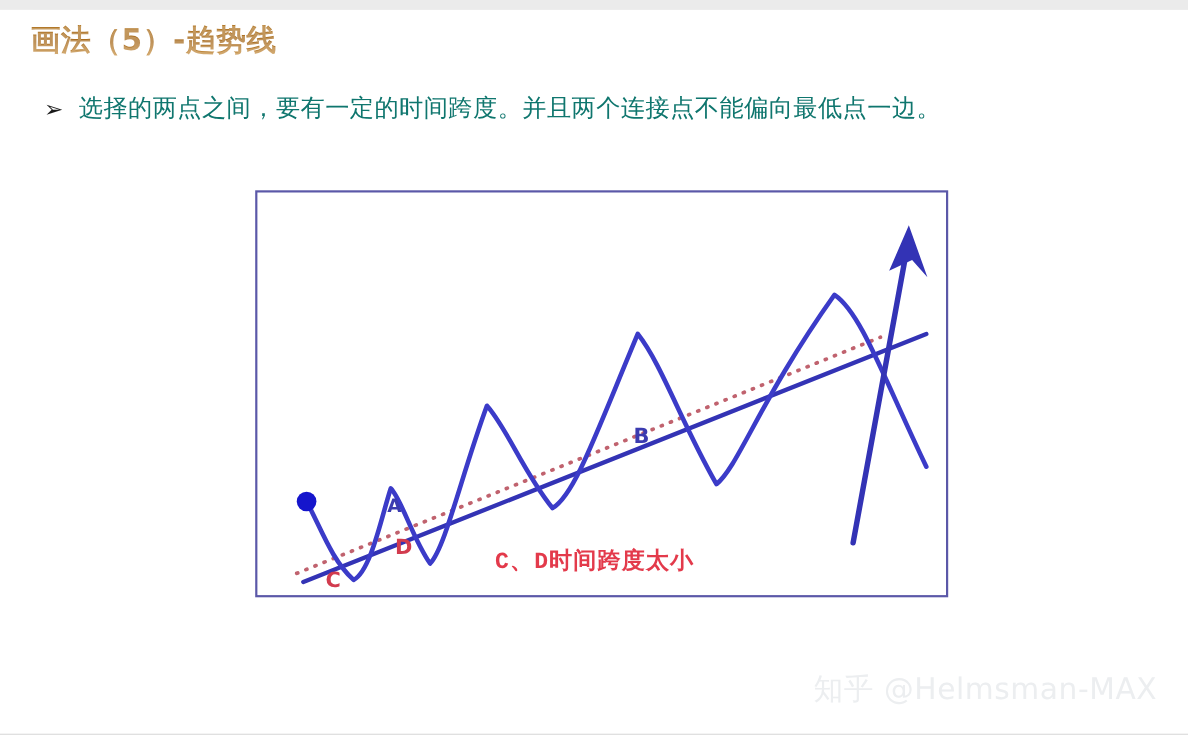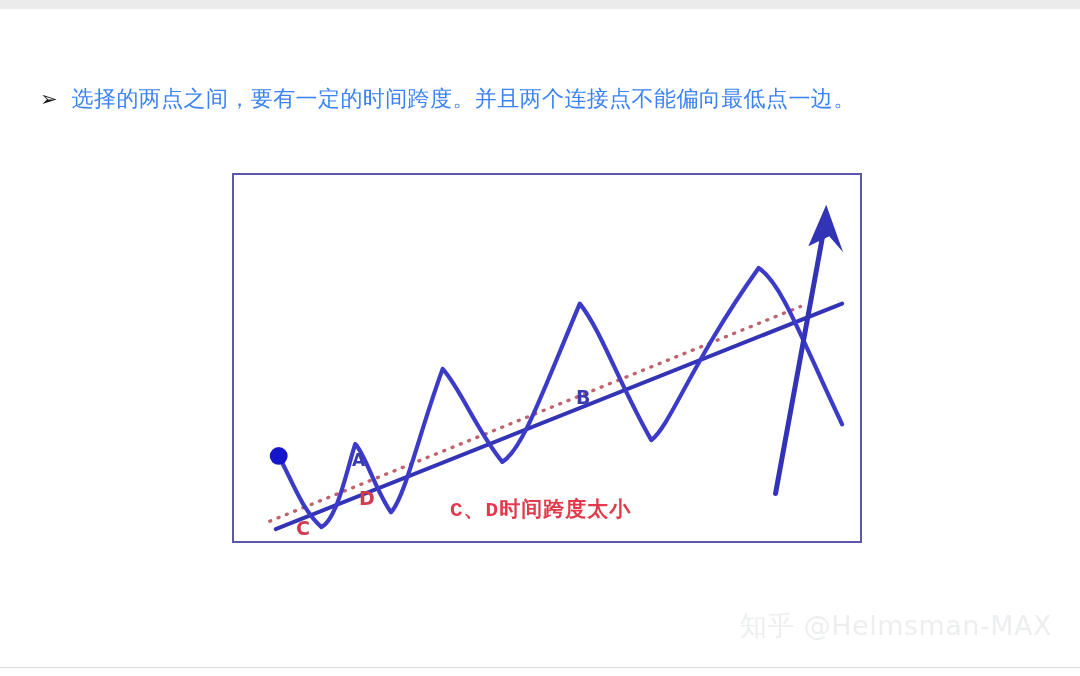--- a/index.html
+++ b/index.html
@@ -52,21 +52,21 @@
   .bullet-marker{
     font-size:21px;
     line-height:30px;
     color:#1a1a1a;
     margin-right:14px;
     font-family:"DejaVu Sans", sans-serif;
   }
   .bullet-text{
     font-size:22px;
     line-height:30px;
-    color:#3b82f6;
+    color:#0f766e;
     font-family:"DejaVu Sans", sans-serif;
     letter-spacing:0.4px;
   }
 
   
   .chart-frame{
     position:absolute;
     left:232px;top:173px;
     width:630px;height:370px;
     border:2px solid #5b58a8;
@@ -114,20 +114,21 @@
 </style>
 </head>
 <body>
 
 <div class="slide">
 
   <div class="top-band"></div>
 
   <div class="left-strip"></div>
 
+  <div class="title">画法（5）-趋势线</div>
 
   <div class="bullet-row">
     <span class="bullet-marker">➢</span>
     <span class="bullet-text">选择的两点之间，要有一定的时间跨度。并且两个连接点不能偏向最低点一边。</span>
   </div>
 
   <div class="chart-frame">
     <svg class="chart-svg" viewBox="0 0 630 370" preserveAspectRatio="none">
 
       <line x1="36" y1="350" x2="570" y2="133" stroke="#c0626e" stroke-width="3.4" stroke-linecap="round" stroke-dasharray="1 8"></line>

